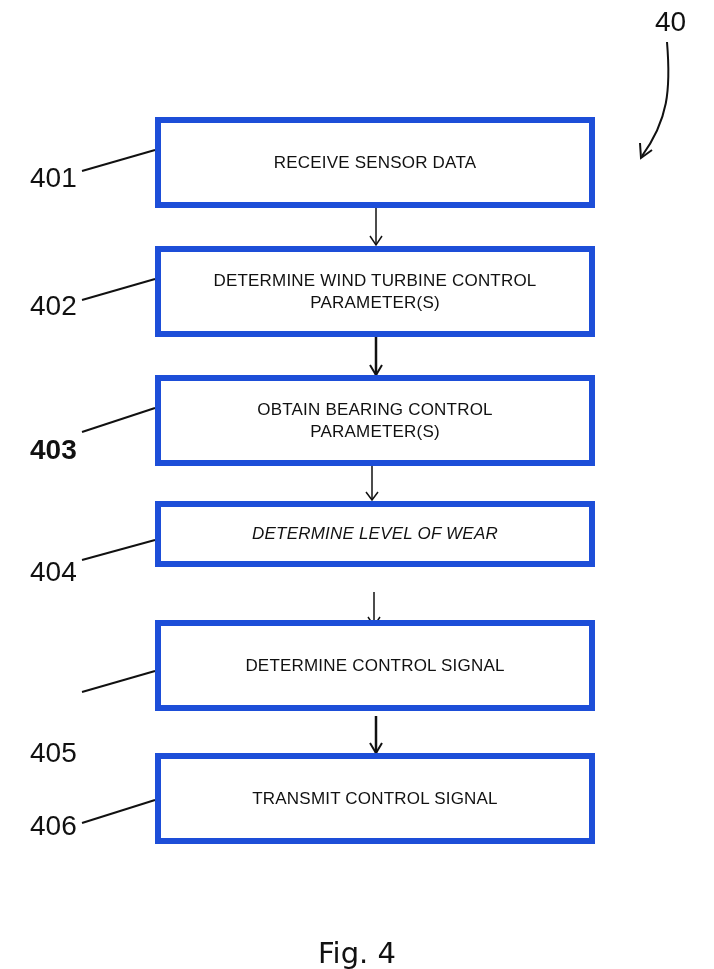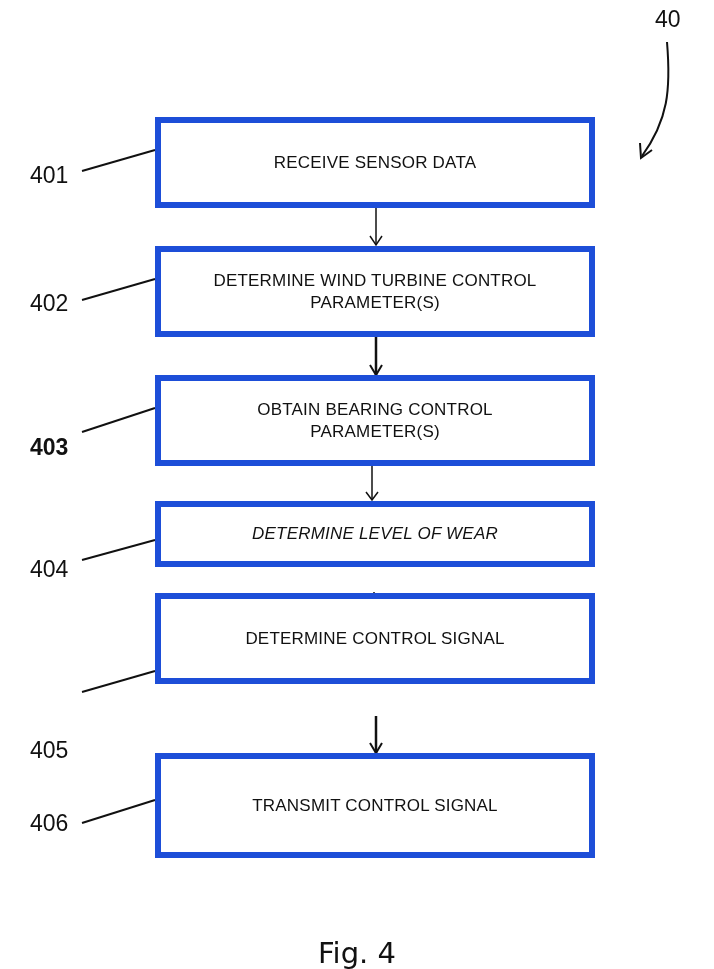--- a/index.html
+++ b/index.html
@@ -1,20 +1,20 @@
 <!DOCTYPE html>
 <html><head>
   <meta charset="utf-8">
   <style>
     html, body { margin:0; padding:0; background:#ffffff; }
     body { width:714px; height:969px; position:relative; overflow:hidden; font-family:"Liberation Sans", sans-serif; color:#111; }
     .box { position:absolute; left:155px; width:440px; border:6px solid #1d4ed8; box-sizing:border-box; background:#fff;
            display:flex; align-items:center; justify-content:center; text-align:center; font-size:17px; line-height:22px; letter-spacing:0.2px; }
     .box span { white-space:pre-line; }
-    .ref { position:absolute; font-size:23px; }
+    .ref { position:absolute; font-size:28px; }
     svg.overlay { position:absolute; left:0; top:0; }
     .fig { position:absolute; left:0; width:714px; top:936px; text-align:center; font-size:29px; font-family:"DejaVu Sans", sans-serif; }
   </style>
 </head>
 <body>
 
 <svg class="overlay" width="714" height="969">
 
   <path d="M667 42 C 671 90, 668 120, 642 156" stroke="#111" stroke-width="2" fill="none"></path>
   <path d="M640 143 L641 158 L652 150" stroke="#111" stroke-width="2" fill="none"></path>
@@ -66,22 +66,22 @@
   <span>OBTAIN BEARING CONTROL
 PARAMETER(S)</span>
 </div>
 
 <div class="ref" style="left:30px; top:556px;">404</div>
 <div class="box" style="top:501px; height:66px;font-style:italic;">
   <span>DETERMINE LEVEL OF WEAR</span>
 </div>
 
 <div class="ref" style="left:30px; top:690px;margin-top:47px;">405</div>
-<div class="box" style="top:593px; height:91px;">
+<div class="box" style="top:620px; height:91px;">
   <span>DETERMINE CONTROL SIGNAL</span>
 </div>
 
 <div class="ref" style="left:30px; top:810px;">406</div>
-<div class="box" style="top:753px; height:105px;">
+<div class="box" style="top:753px; height:91px;">
   <span>TRANSMIT CONTROL SIGNAL</span>
 </div>
 
 <div class="fig">Fig. 4</div>
 
 </body></html>

